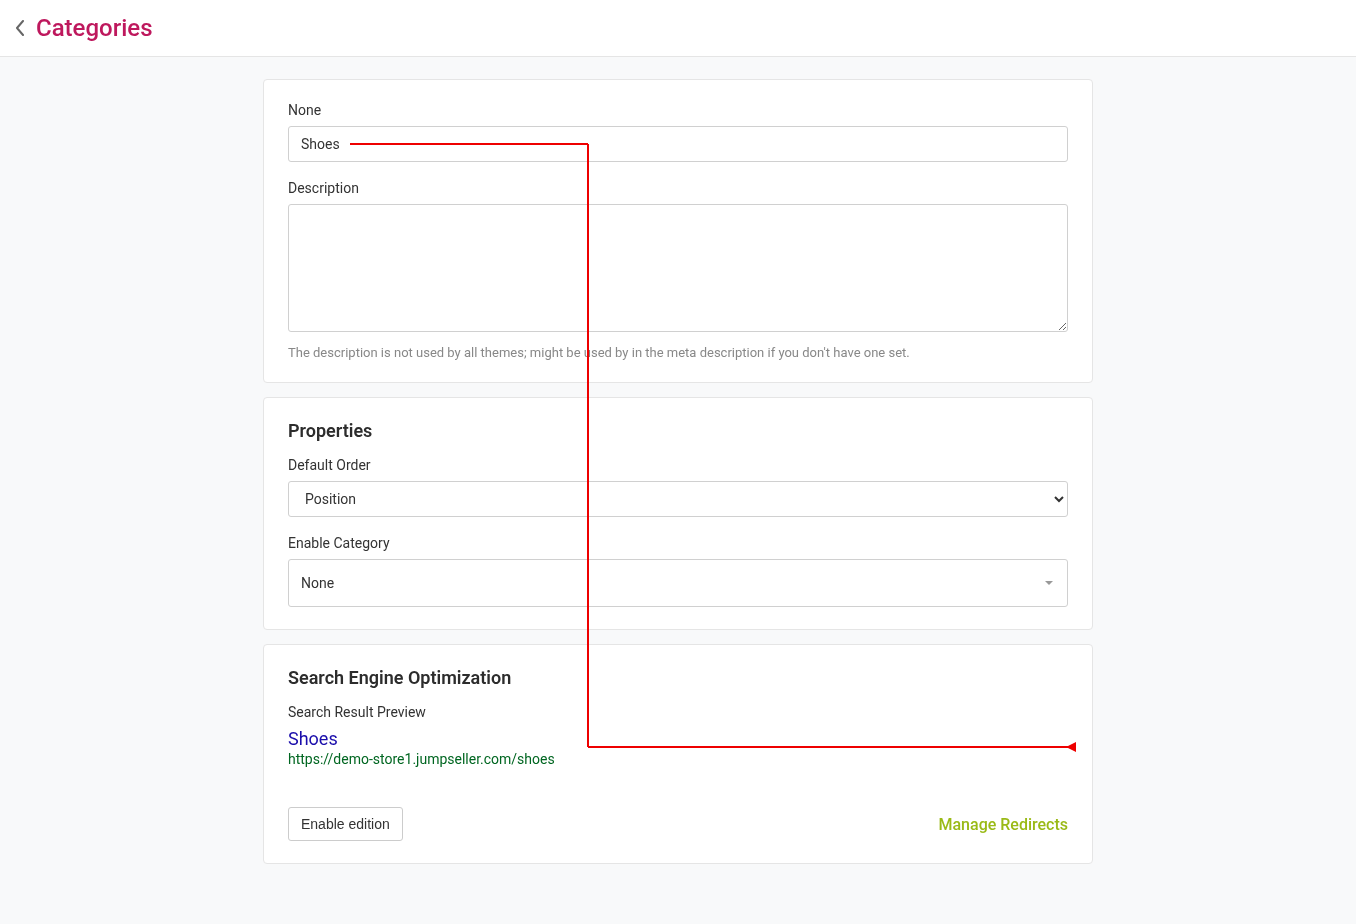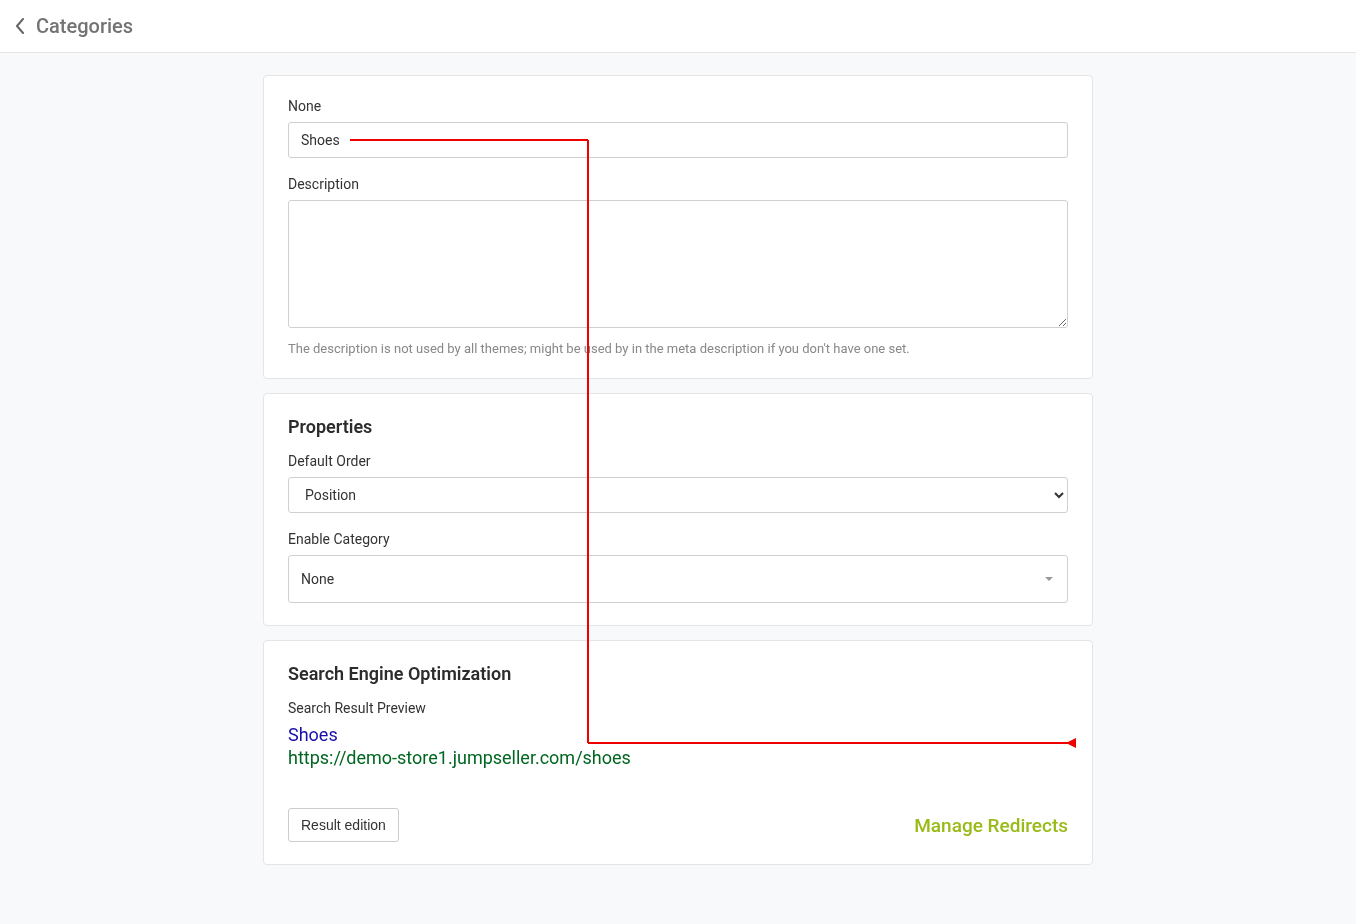--- a/index.html
+++ b/index.html
@@ -21,23 +21,23 @@
       width: 20px;
       height: 20px;
       cursor: pointer;
       display: flex;
       align-items: center;
       justify-content: center;
       color: #555;
     }
     .back-chevron svg { width: 10px; height: 16px; }
     .header-title {
-      font-size: 20px;
+      font-size: 24px;
       font-weight: 500;
-      color: #737373;
+      color: #be185d;
     }
     .content {
       max-width: 830px;
       margin: 0 auto;
       padding: 22px 0 40px;
     }
     .card {
       background: #fff;
       border: 1px solid #e5e5e5;
       border-radius: 4px;
@@ -105,41 +105,41 @@
       font-size: 14px;
       color: #333;
       margin-bottom: 8px;
     }
     .seo-title {
       font-size: 18px;
       color: #1a0dab;
       margin-bottom: 2px;
     }
     .seo-url {
-      font-size: 18px;
+      font-size: 14px;
       color: #006621;
     }
     .seo-actions {
       display: flex;
       justify-content: space-between;
       align-items: center;
       margin-top: 40px;
     }
     .btn-outline {
       border: 1px solid #ccc;
       background: #fff;
       border-radius: 3px;
       padding: 8px 12px;
       font-size: 14px;
       color: #333;
       cursor: pointer;
     }
     .link-green {
       color: #9aba17;
-      font-size: 19px;
+      font-size: 16px;
       cursor: pointer;
       font-weight: 500;
     }
     .overlay-container {
       position: relative;
     }
     .red-line {
       position: absolute;
       background: #e00;
       pointer-events: none;
@@ -197,21 +197,21 @@
       </div>
     </div>
   </div>
 
   <div class="card">
     <div class="section-title">Search Engine Optimization</div>
     <div class="seo-preview-label">Search Result Preview</div>
     <div class="seo-title">Shoes</div>
     <div class="seo-url" id="seo-url">https://demo-store1.jumpseller.com/shoes</div>
     <div class="seo-actions">
-      <button class="btn-outline">Result edition</button>
+      <button class="btn-outline">Enable edition</button>
       <span class="link-green">Manage Redirects</span>
     </div>
   </div>
 
   <div id="ann-h1" class="red-line" style="left: 87px; top: 86px; width: 238px; height: 2px;"></div>
   <div id="ann-v" class="red-line" style="left: 324px; top: 87px; width: 2px; height: 603px;"></div>
   <div id="ann-h2" class="red-line" style="left: 325px; top: 689px; width: 488px; height: 2px;"></div>
   <div id="ann-arrow" class="red-arrow" style="left: 803px; top: 685px;"></div>
 
 </div>

